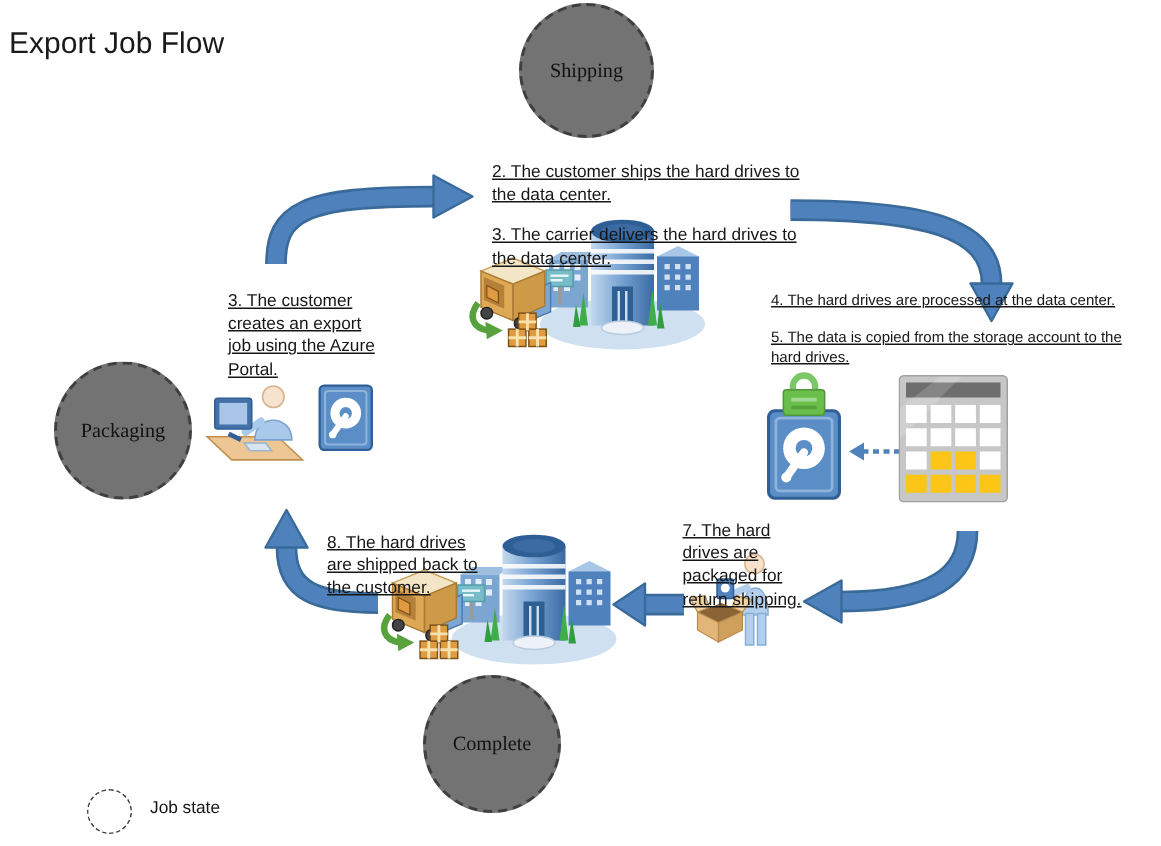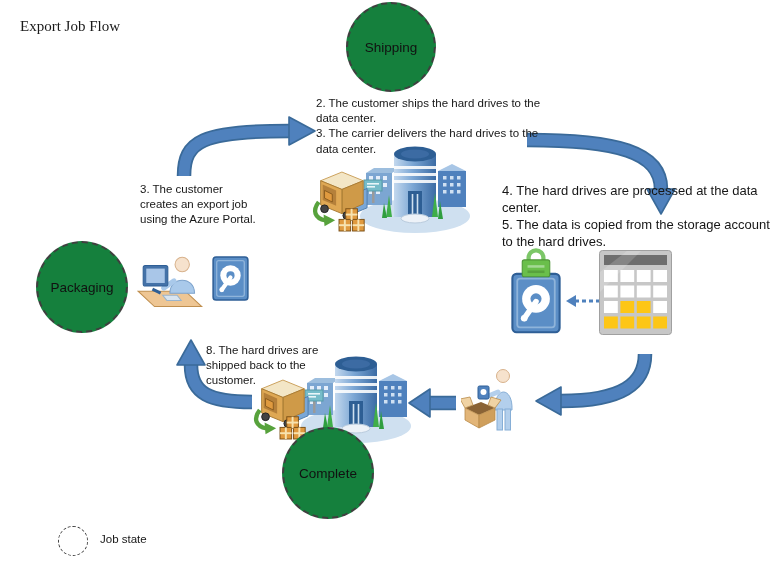--- a/index.html
+++ b/index.html
@@ -1,31 +1,31 @@
 <!DOCTYPE html>
 <html><head>
 <meta charset="utf-8">
 <style>
   html,body{margin:0;padding:0;background:#fff;}
   .canvas{position:relative;width:774px;height:564px;background:#fff;overflow:hidden;
           font-family:"Liberation Sans",sans-serif;color:#161616;}
   .layer{position:absolute;left:0;top:0;}
-  .title{position:absolute;left:20px;top:18px;font-size:15px;color:#1a1a1a;font-family:Liberation Serif, serif;}
-  .state-circle{position:absolute;border:2px dashed #3f3f3f;border-radius:50%;background:#15803d;
-          display:flex;align-items:center;justify-content:center;font-size:13.5px;color:#111;box-sizing:border-box;}
+  .title{position:absolute;left:6px;top:18px;font-size:20px;color:#1a1a1a;}
+  .state-circle{position:absolute;border:2px dashed #3f3f3f;border-radius:50%;background:#737373;
+          display:flex;align-items:center;justify-content:center;font-size:13.5px;color:#111;box-sizing:border-box;font-family:Liberation Serif, serif;}
   #circle-shipping{left:346px;top:2px;width:90px;height:90px;}
   #circle-creating{left:36px;top:241px;width:92px;height:92px;}
   #circle-transferring{left:676px;top:251px;width:94px;height:94px;font-size:13px;}
-  #circle-complete{left:282px;top:427px;width:92px;height:92px;}
+  #circle-complete{left:282px;top:450px;width:92px;height:92px;}
   #circle-packaging{left:451px;top:437px;width:90px;height:90px;}
   .step{position:absolute;font-size:11.5px;line-height:1.32;}
-  .step p{margin:0;}
+  .step p{margin:12px;text-decoration:underline;}
   #step1{left:140px;top:182px;width:122px;}
   #block23{left:316px;top:96px;width:230px;}
-  #block456{left:502px;top:182px;width:268px;font-size:13px;}
+  #block456{left:502px;top:182px;width:268px;font-size:10px;}
   #step7{left:443px;top:335px;width:116px;}
   #step8{left:206px;top:343px;width:132px;}
   .icon{position:absolute;}
   #icon-building-top{left:358px;top:139px;}
   #icon-truck-top{left:311px;top:165px;}
   #icon-person-desk{left:136px;top:252px;}
   #icon-drive-creating{left:212px;top:256px;}
   #icon-drive-lock{left:508px;top:246px;}
   #icon-table{left:599px;top:250px;}
   #icon-person-box{left:461px;top:366px;}
@@ -264,20 +264,23 @@
     <p>3. The customer creates an export job using the Azure Portal.</p>
   </div>
   <div class="step" id="block23">
     <p>2. The customer ships the hard drives to the data center.</p>
     <p>3. The carrier delivers the hard drives to the data center.</p>
   </div>
   <div class="step" id="block456">
     <p>4. The hard drives are processed at the data center.</p>
     <p>5. The data is copied from the storage account to the hard drives.</p>
   </div>
+  <div class="step" id="step7">
+    <p>7. The hard drives are packaged for return shipping.</p>
+  </div>
   <div class="step" id="step8">
     <p>8. The hard drives are shipped back to the customer.</p>
   </div>
 
   <div id="legend-circle"></div>
   <div id="legend-label">Job state</div>
 
 </div>
 
 </body></html>

